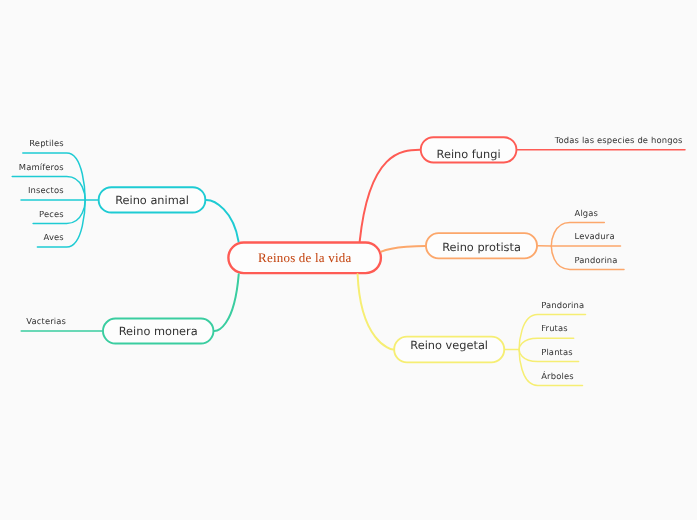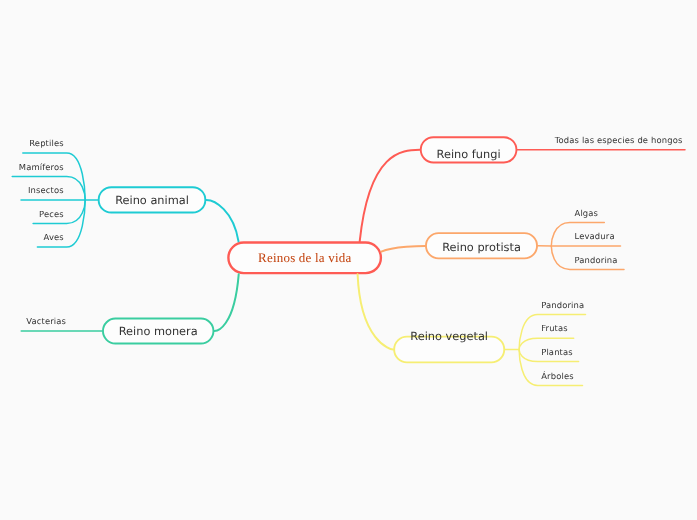--- a/index.html
+++ b/index.html
@@ -64,21 +64,21 @@
   </div>
   <div class="node branch-node" id="n-monera" style="left: 102px; top: 317.6px; width: 112.4px; height: 26.85px; font-size: 11.35px; letter-spacing: 0px; text-indent: 0px; padding-top: 0;">
     <span>Reino monera</span>
   </div>
   <div class="node branch-node" id="n-fungi" style="left: 419.8px; top: 136.3px; width: 97.6px; height: 27.1px; font-size: 11.35px; letter-spacing: 0px; text-indent: 0px; padding-top: 9px;">
     <span>Reino fungi</span>
   </div>
   <div class="node branch-node" id="n-protista" style="left: 425px; top: 232.2px; width: 113px; height: 27.1px; font-size: 11.35px; letter-spacing: 0px; text-indent: 0px; padding-top: 1.8px;">
     <span>Reino protista</span>
   </div>
-  <div class="node branch-node" id="n-vegetal" style="left: 393.2px; top: 321px; width: 112px; height: 27.6px; font-size: 11.35px; letter-spacing: 0px; text-indent: 0px; padding-top: 1.8px;">
+  <div class="node branch-node" id="n-vegetal" style="left: 393.2px; top: 330px; width: 112px; height: 27.6px; font-size: 11.35px; letter-spacing: 0px; text-indent: 0px; padding-top: 1.8px;">
     <span>Reino vegetal</span>
   </div>
 
   <div class="leaf-label" id="l-animal-0" style="right: 633.2px; text-align: right; top: 139.044px; font-size: 8.4px; letter-spacing: 0.15px;">Reptiles</div>
   <div class="leaf-label" id="l-animal-1" style="right: 633.2px; text-align: left; top: 162.644px; font-size: 8.4px; letter-spacing: 0.15px;">Mamíferos</div>
   <div class="leaf-label" id="l-animal-2" style="right: 633.2px; text-align: right; top: 186.044px; font-size: 8.4px; letter-spacing: 0.15px;">Insectos</div>
   <div class="leaf-label" id="l-animal-3" style="right: 633.2px; text-align: left; top: 209.644px; font-size: 8.4px; letter-spacing: 0.15px;">Peces</div>
   <div class="leaf-label" id="l-animal-4" style="right: 633.2px; text-align: right; top: 233.244px; font-size: 8.4px; letter-spacing: 0.15px;">Aves</div>
 
   <div class="leaf-label" id="l-monera-0" style="right: 630.9px; text-align: right; top: 317.244px; font-size: 8.4px; letter-spacing: 0.15px;">Vacterias</div>

